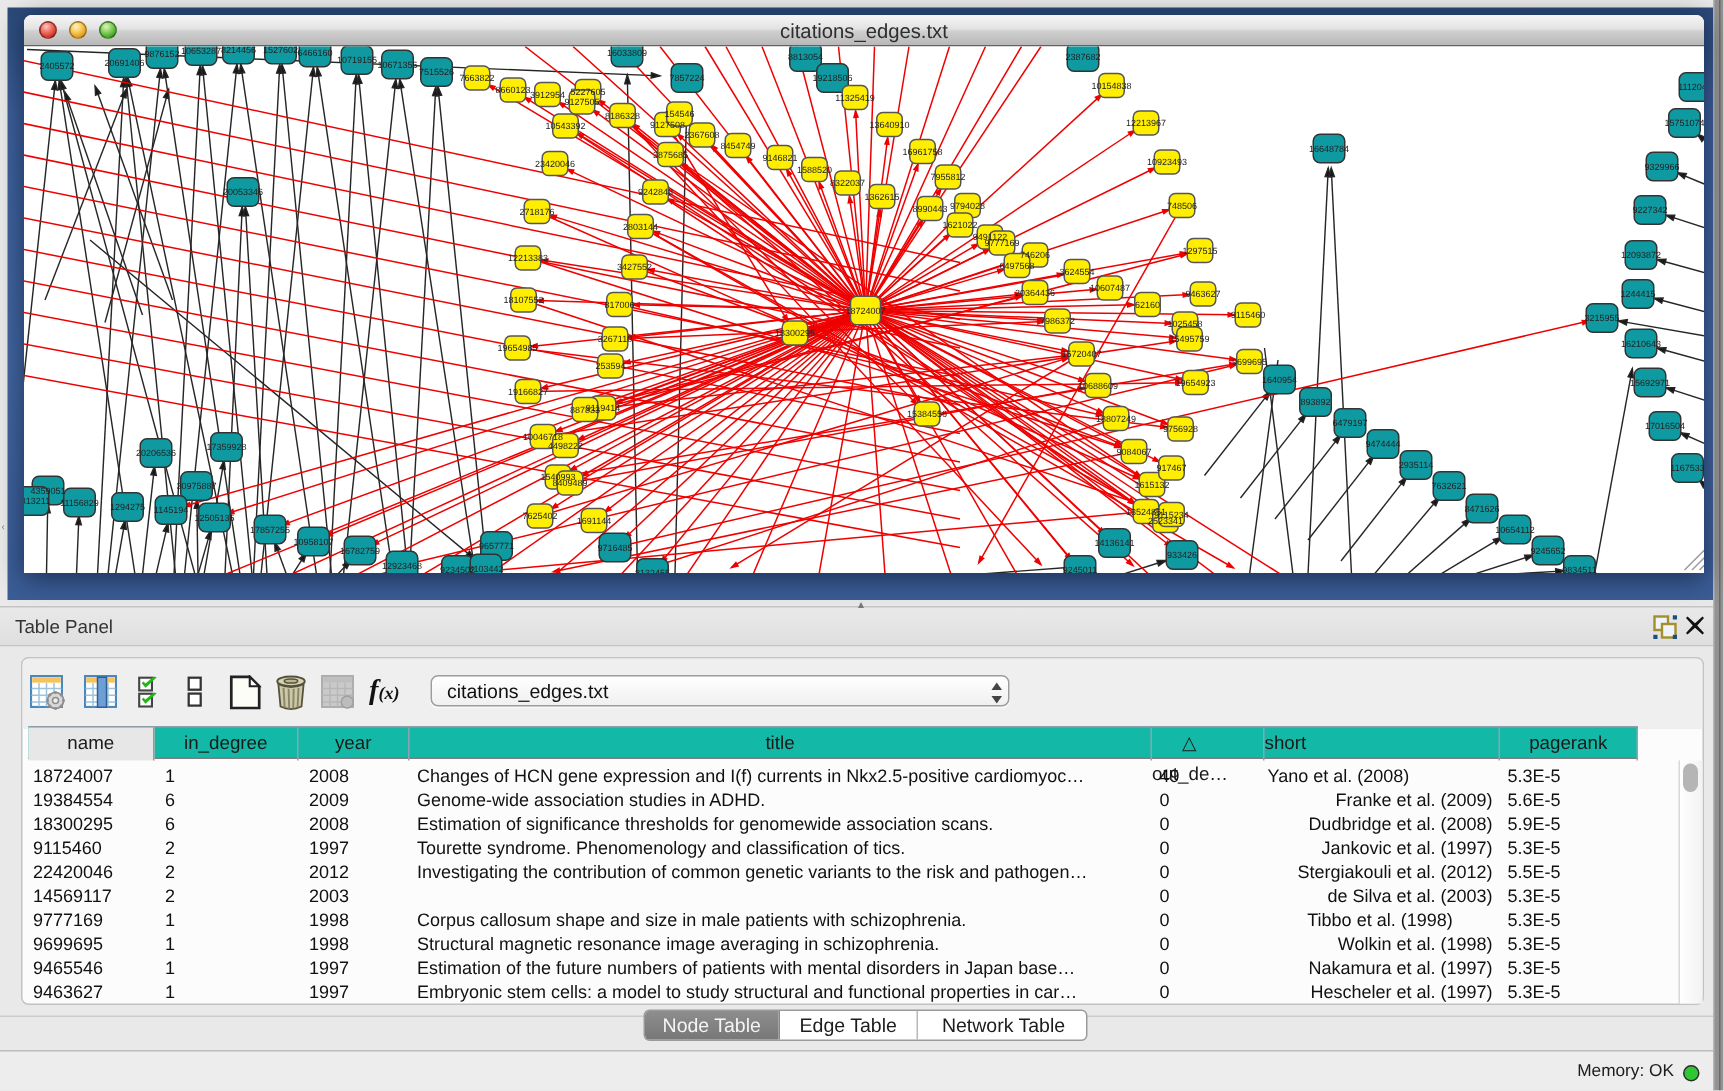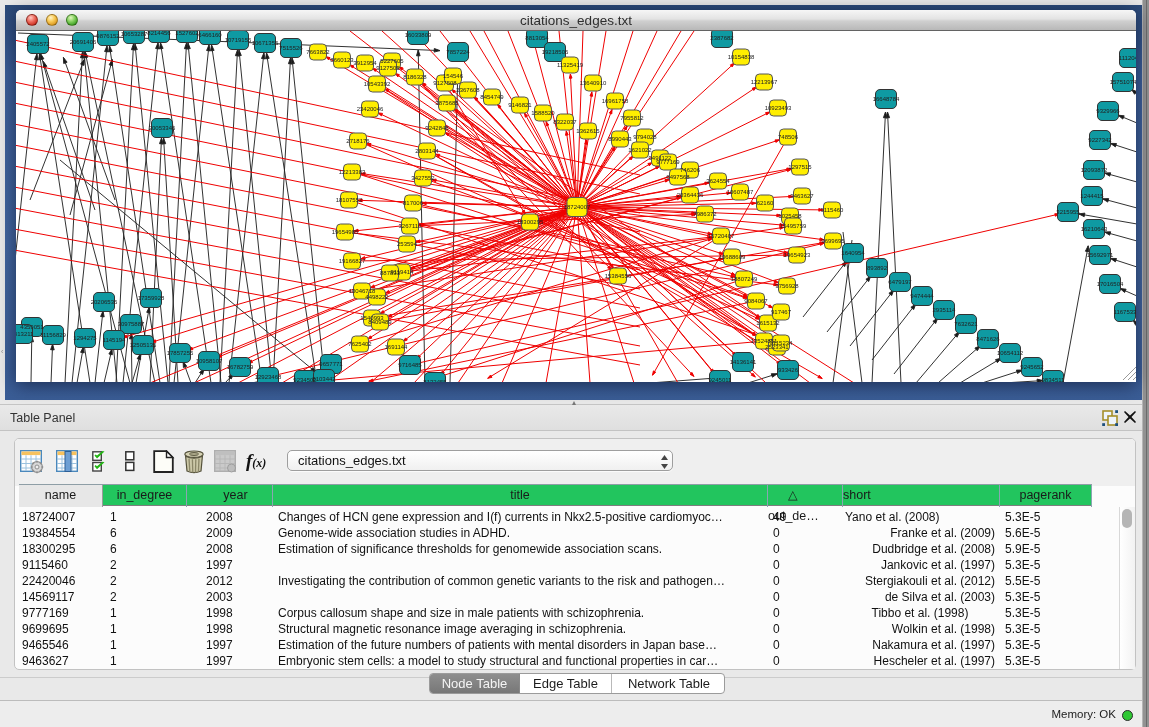--- a/index.html
+++ b/index.html
@@ -827,23 +827,23 @@
 <div class="abs" style="left:246px;top:450px;width:30px;height:24px;font-family:'Liberation Serif',serif;font-style:italic;font-weight:bold;font-size:19px;color:#111">f<span style="font-size:12px">(x)</span></div>
 
 <div class="abs" style="left:287px;top:450px;width:386px;height:21px;background:linear-gradient(180deg,#ffffff,#f0f0f0);border:1px solid #9e9e9e;border-radius:5px;box-shadow:0 1px 1px rgba(255,255,255,.8)">
   <div class="abs" style="left:10px;top:2px;font-size:13px;color:#111">citations_edges.txt</div>
   <svg class="abs" style="left:372px;top:3.5px" width="9" height="14" viewBox="0 0 9 14">
     <path d="M4.5 0 L8 5 L1 5 Z" fill="#444"></path>
       <path d="M4.5 14 L8 9 L1 9 Z" fill="#444"></path>
   </svg>
 </div>
 
-<div class="abs" style="left:19px;top:484px;width:1073px;height:22px;background:#22c55e;border-top:1px solid #8e9ea6;border-bottom:1px solid #7d7d7d;font-size:12.5px;color:#1a1a1a">
+<div class="abs" style="left:19px;top:484px;width:1073px;height:22px;background:#14b8a6;border-top:1px solid #8e9ea6;border-bottom:1px solid #7d7d7d;font-size:12.5px;color:#1a1a1a">
   <div class="abs" style="left:0;top:0;width:84px;height:22px;background:#e7e7e7;border-right:1px solid #9a9a9a;text-align:center;line-height:21px">name</div>
-  <div class="abs" style="left:84px;top:0;width:84px;height:22px;border-right:1px solid #8aa5b2;text-align:center;line-height:21px">in_degree</div>
+  <div class="abs" style="left:84px;top:0;width:96px;height:22px;border-right:1px solid #8aa5b2;text-align:center;line-height:21px">in_degree</div>
   <div class="abs" style="left:180px;top:0;width:74px;height:22px;border-right:1px solid #8aa5b2;text-align:center;line-height:21px">year</div>
   <div class="abs" style="left:254px;top:0;width:495px;height:22px;border-right:1px solid #8aa5b2;text-align:center;line-height:21px">title</div>
   <div class="abs" style="left:749px;top:0;width:75px;height:22px;border-right:1px solid #8aa5b2;line-height:21px"><span style="margin-left:20px">△ out_de…</span></div>
   <div class="abs" style="left:824px;top:0;width:157px;height:22px;border-right:1px solid #8aa5b2;line-height:21px">short</div>
   <div class="abs" style="left:981px;top:0;width:92px;height:22px;border-right:1px solid #8aa5b2;text-align:center;line-height:21px">pagerank</div>
 </div>
 
 <div class="abs" style="left:0;top:0;width:1149px;height:727px;pointer-events:none">
 <style>.row{position:absolute;left:0;width:1136px;height:16px;font-size:12px;color:#111}.row span{position:absolute;top:1px;white-space:nowrap}</style>
 <div class="row" style="top:509px">
@@ -870,20 +870,21 @@
       <span style="left:206px">2008</span>
 <span style="left:278px">Estimation of significance thresholds for genomewide association scans.</span>
       <span style="left:773px">0</span>
 <span style="left:845px;width:150px;text-align:right">Dudbridge et al. (2008)</span>
       <span style="left:1005px">5.9E-5</span>
 </div>
     <div class="row" style="top:557px">
 <span style="left:22px">9115460</span>
       <span style="left:110px">2</span>
       <span style="left:206px">1997</span>
+<span style="left:278px">Tourette syndrome. Phenomenology and classification of tics.</span>
       <span style="left:773px">0</span>
 <span style="left:845px;width:150px;text-align:right">Jankovic et al. (1997)</span>
       <span style="left:1005px">5.3E-5</span>
 </div>
     <div class="row" style="top:573px">
 <span style="left:22px">22420046</span>
       <span style="left:110px">2</span>
       <span style="left:206px">2012</span>
 <span style="left:278px">Investigating the contribution of common genetic variants to the risk and pathogen…</span>
       <span style="left:773px">0</span>

